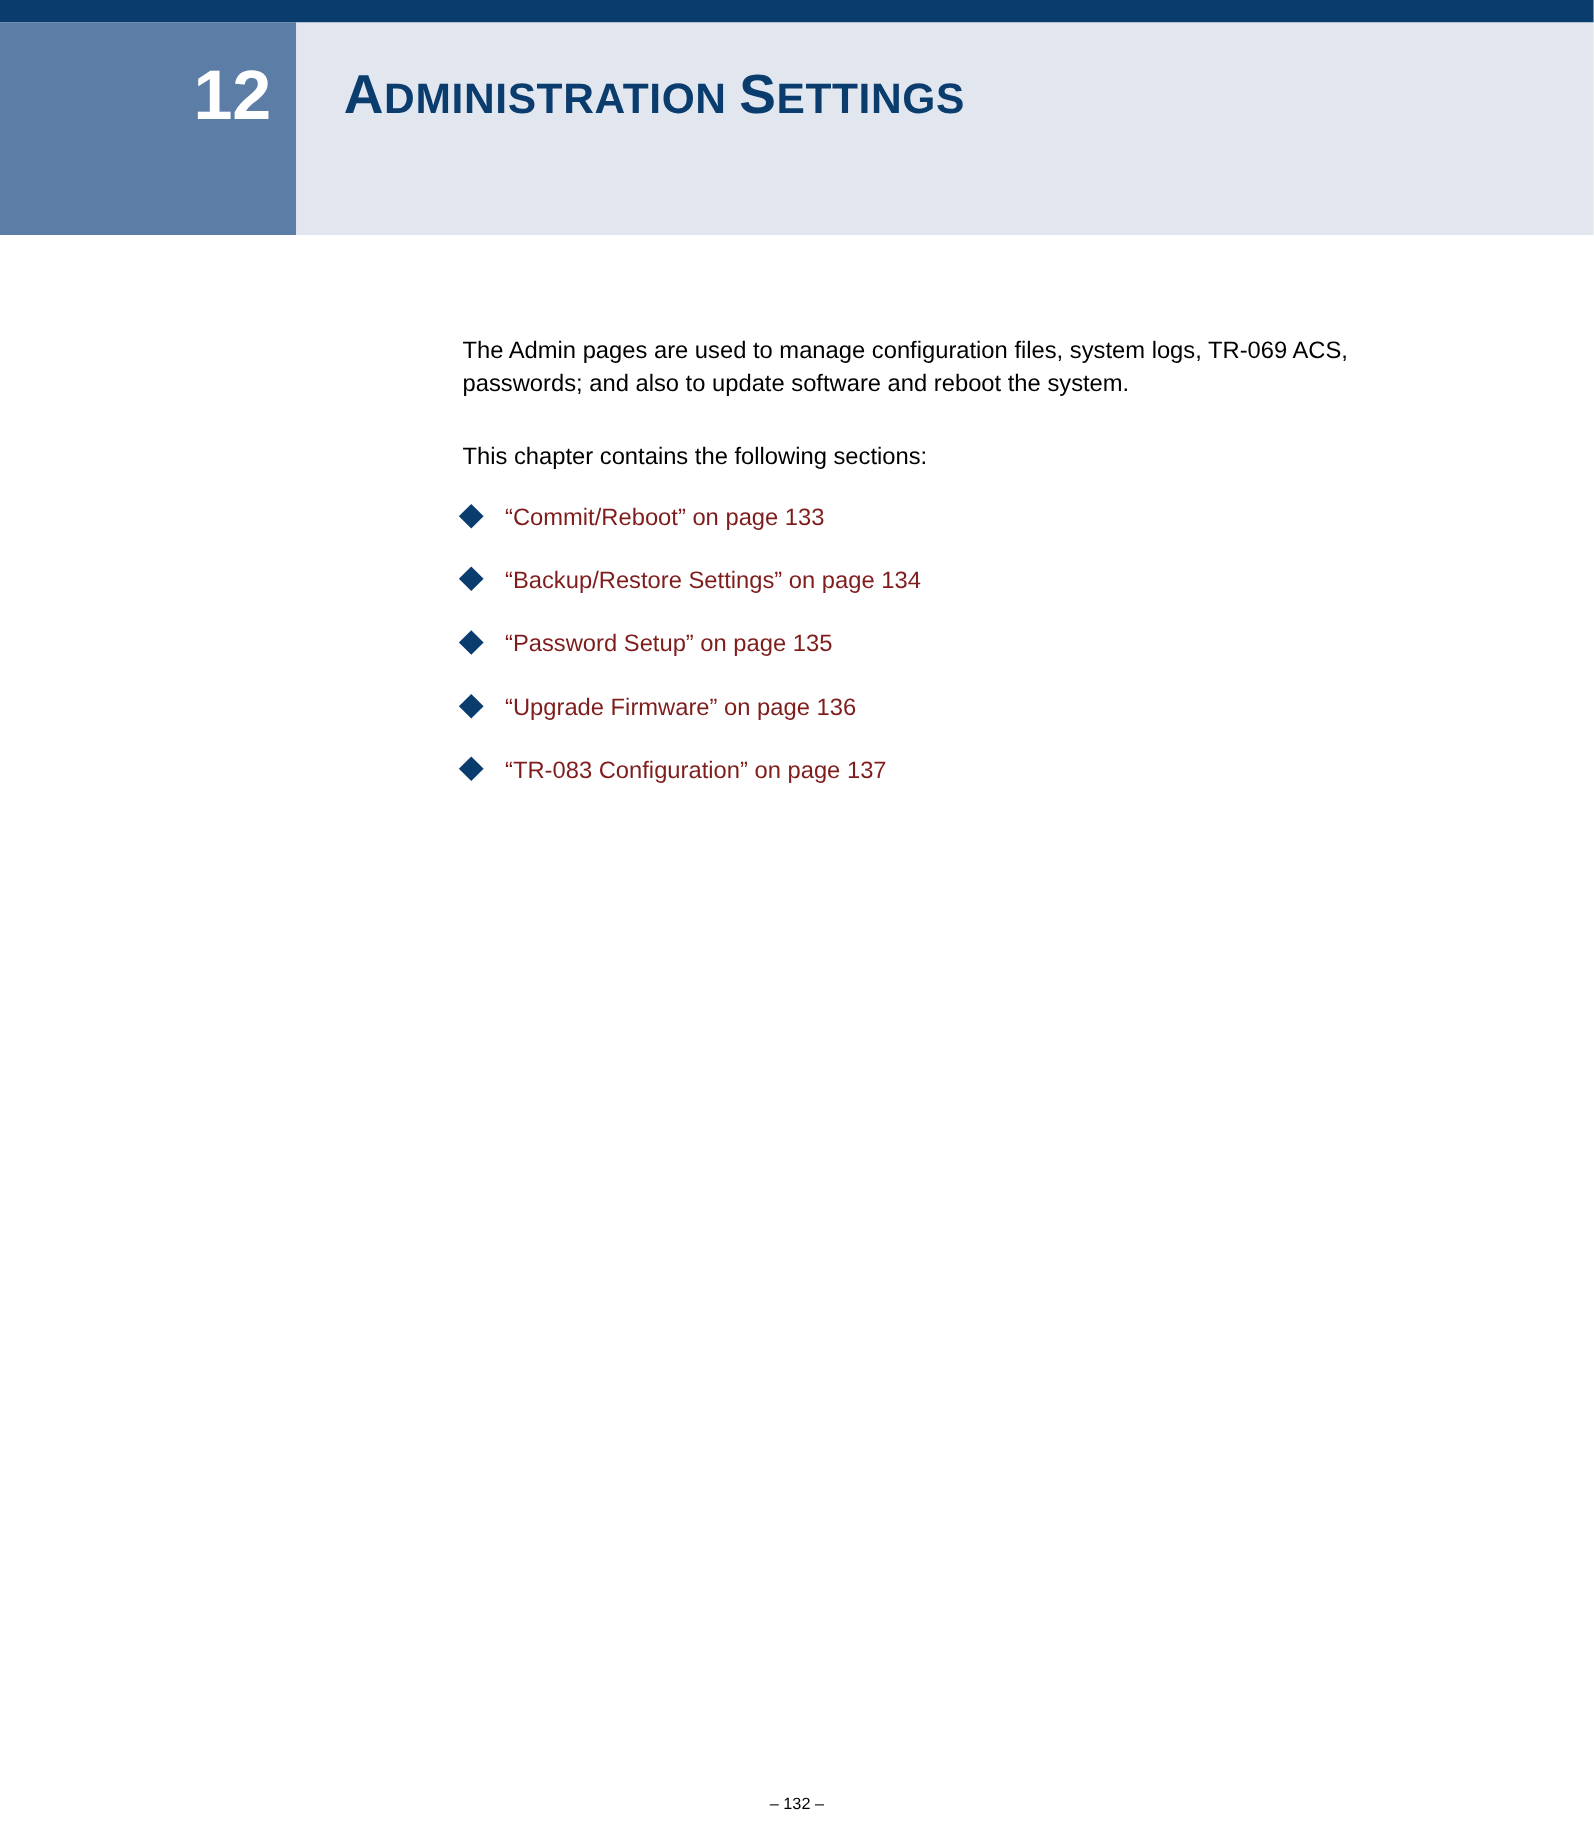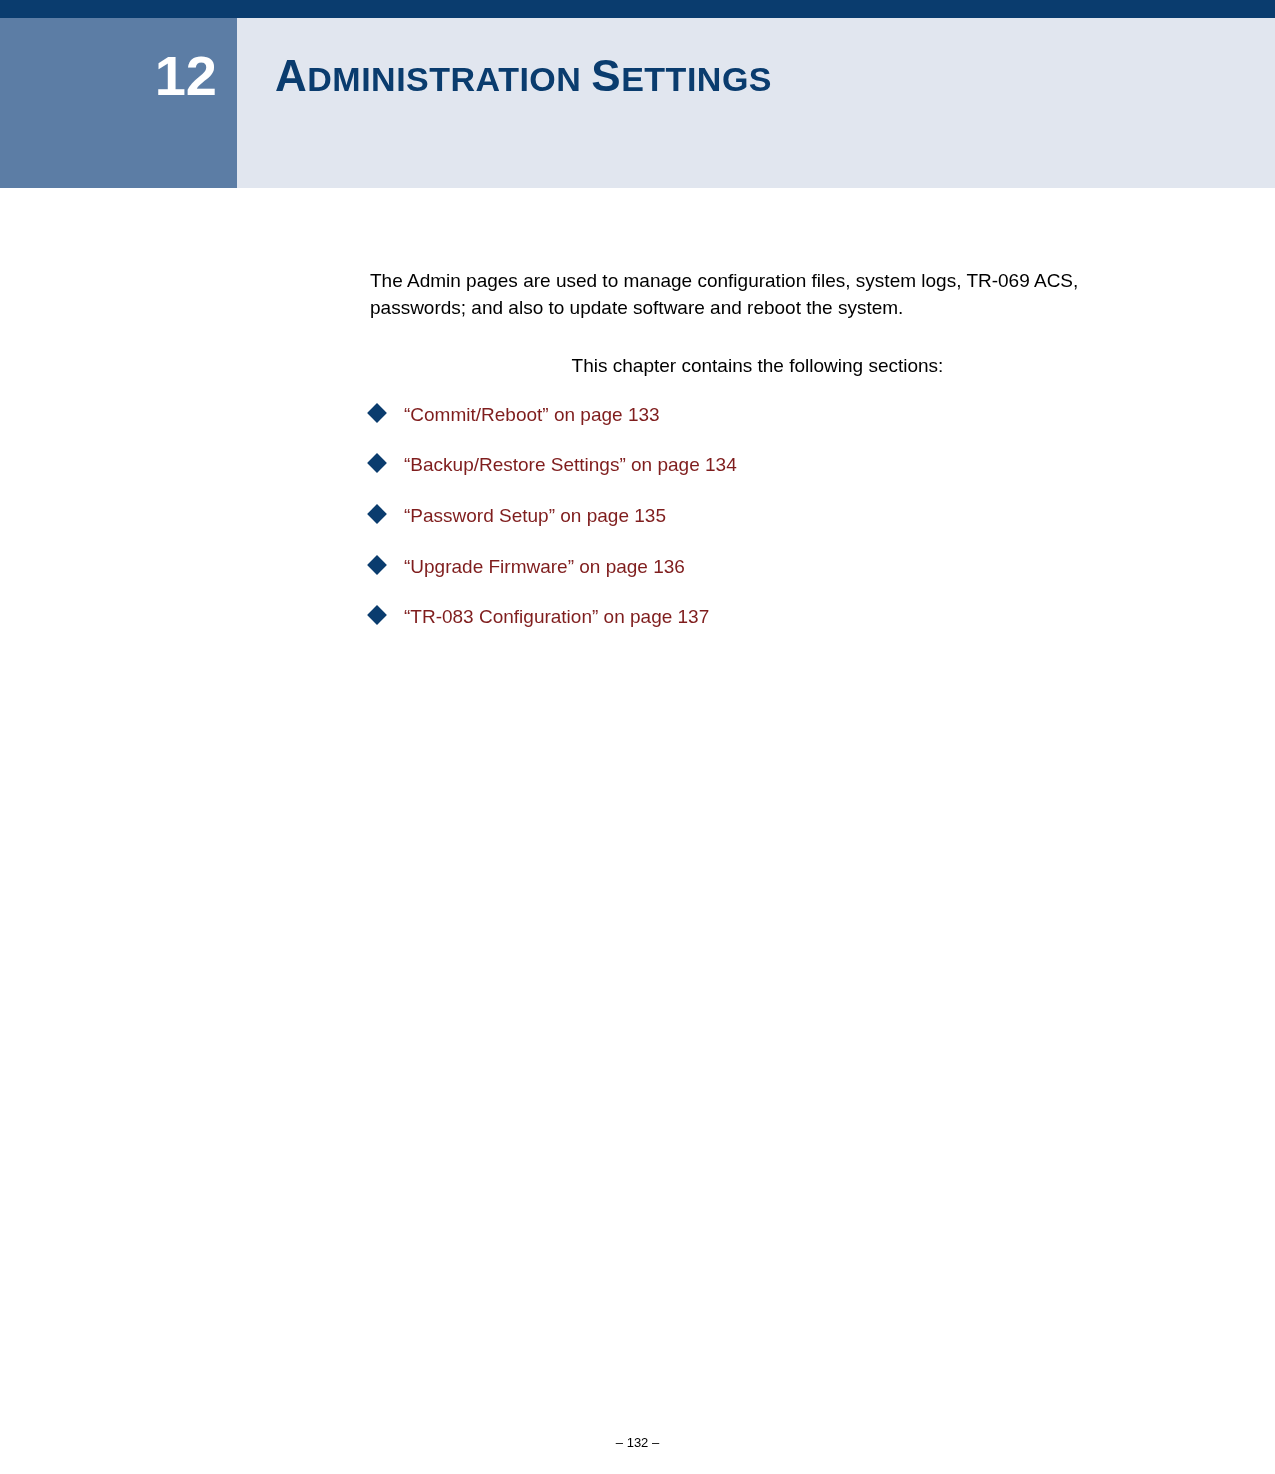--- a/index.html
+++ b/index.html
@@ -60,21 +60,20 @@
       margin-top: 80px;
       color: #000;
       font-size: 19px;
       line-height: 1.4;
     }
     .intro {
       margin-bottom: 32px;
     }
     .sections-lead {
       margin-bottom: 22px;
-      text-align: center;
     }
     .link-list {
       list-style: none;
     }
     .link-list li {
       position: relative;
       padding-left: 34px;
       margin-bottom: 24px;
     }
     .diamond-icon {

